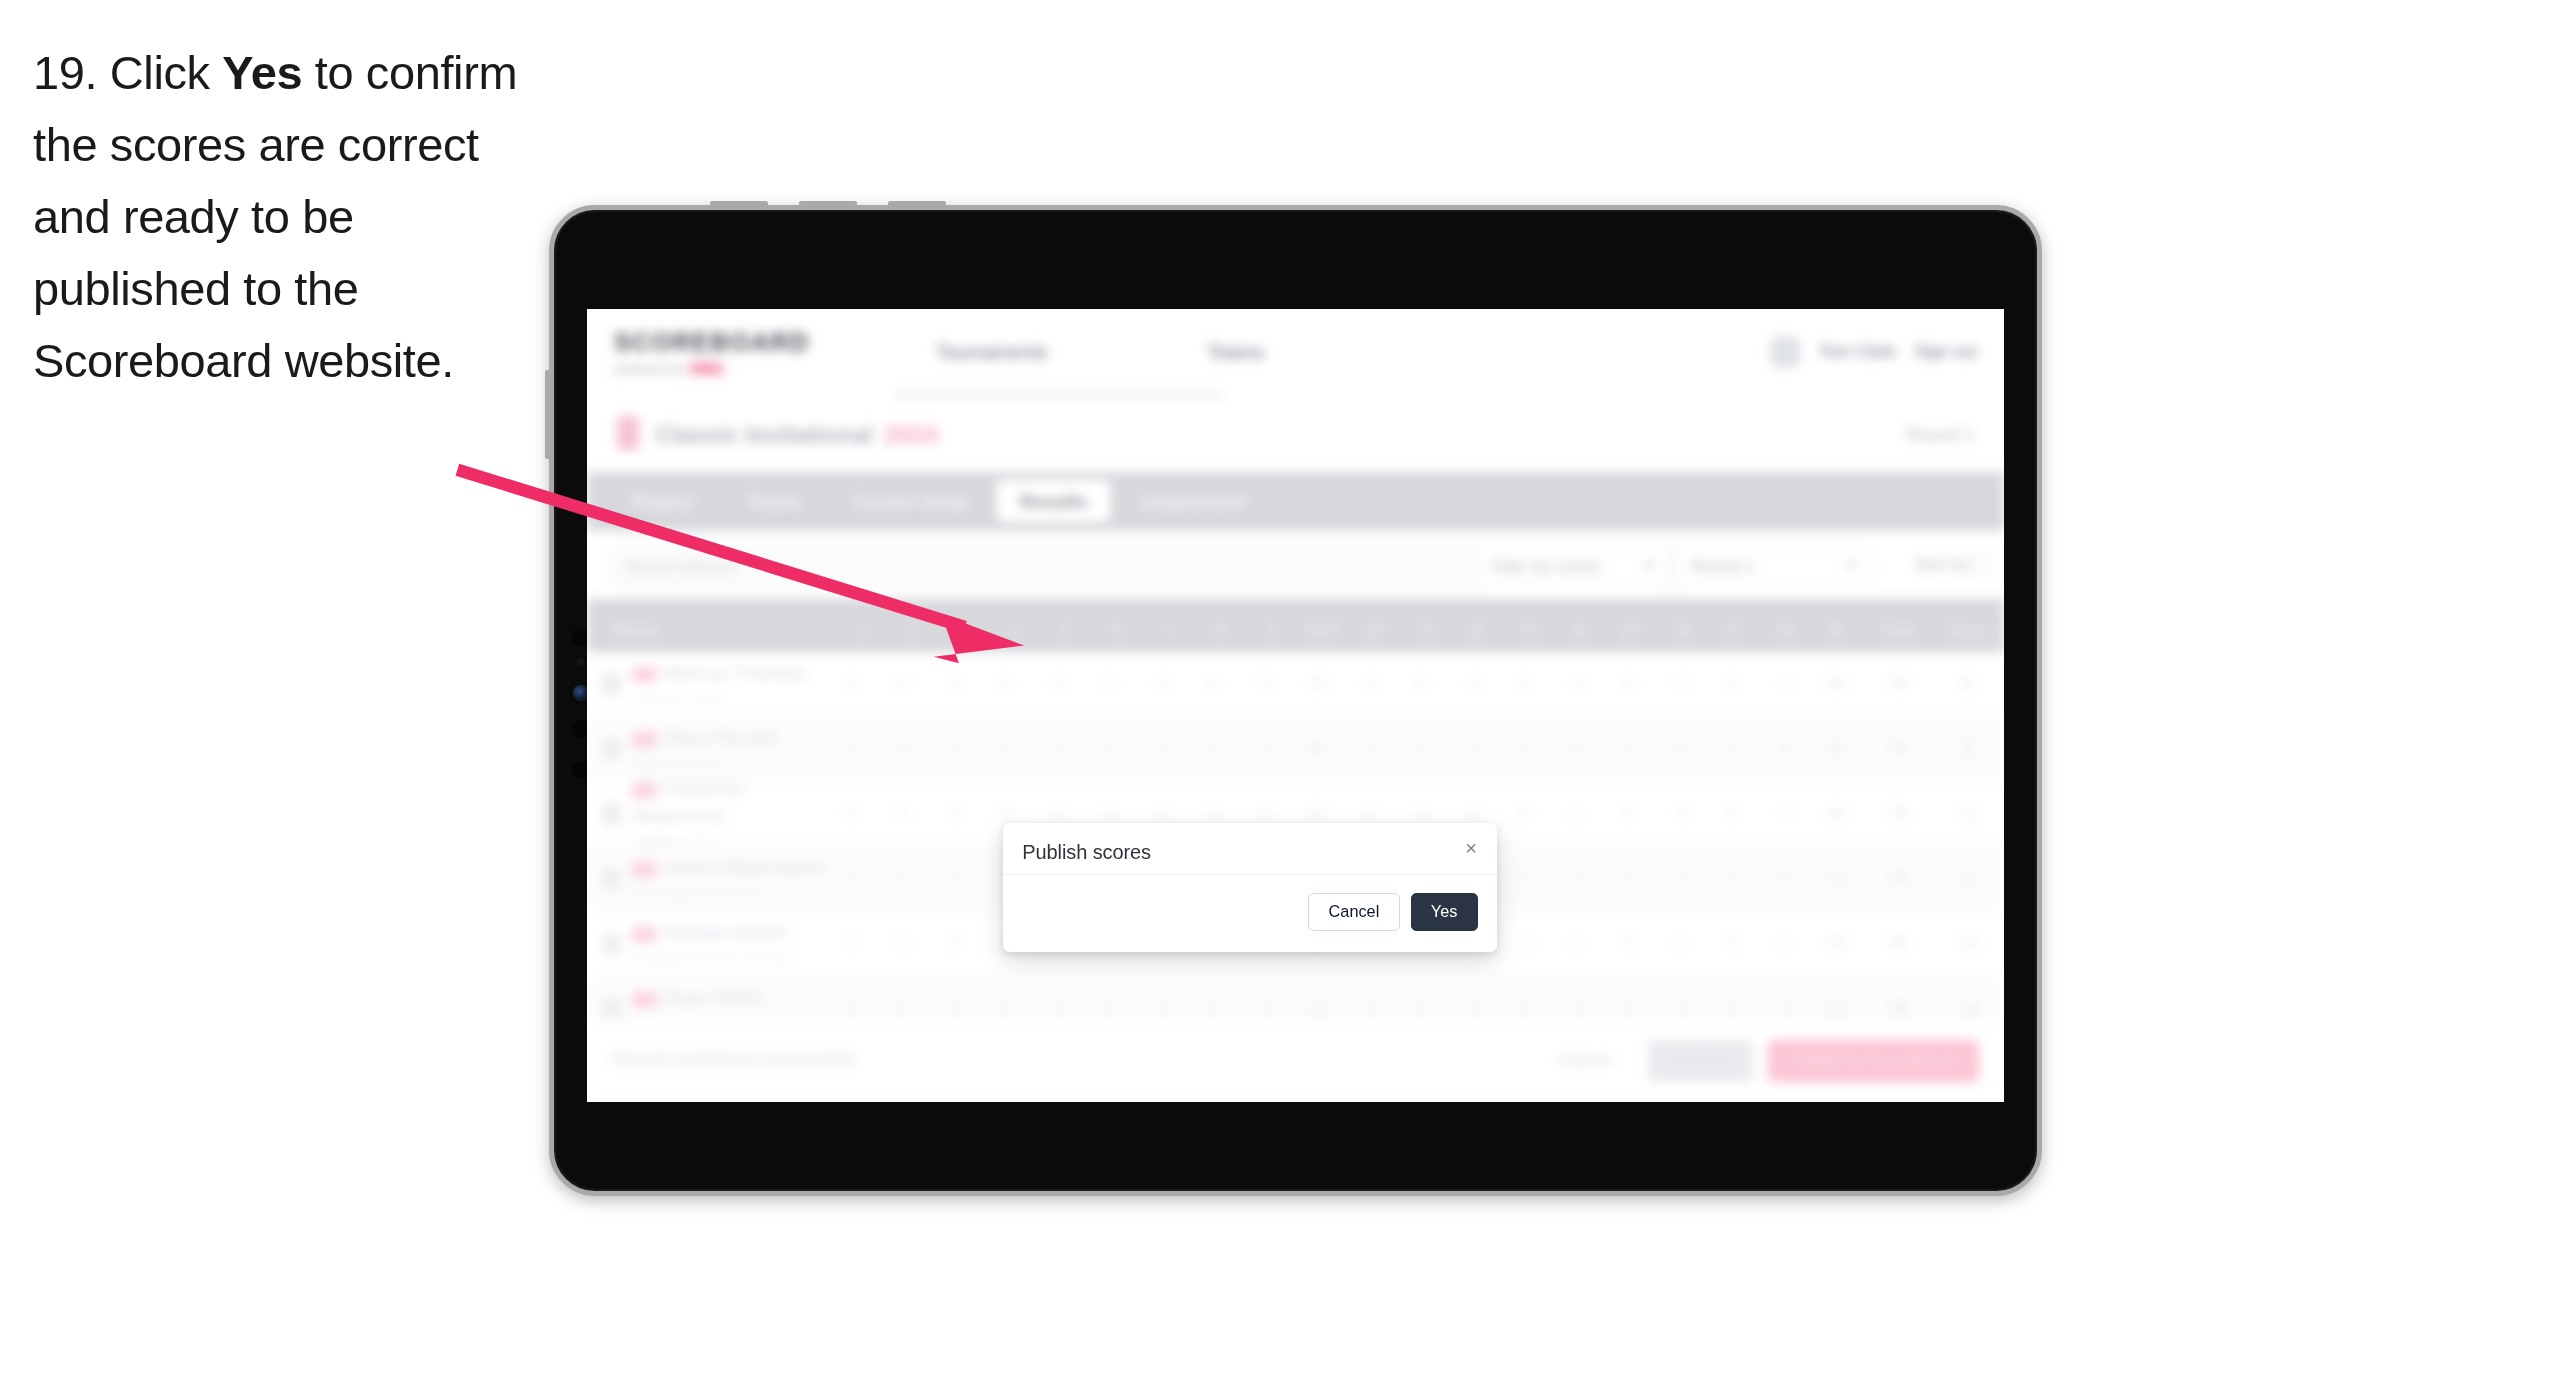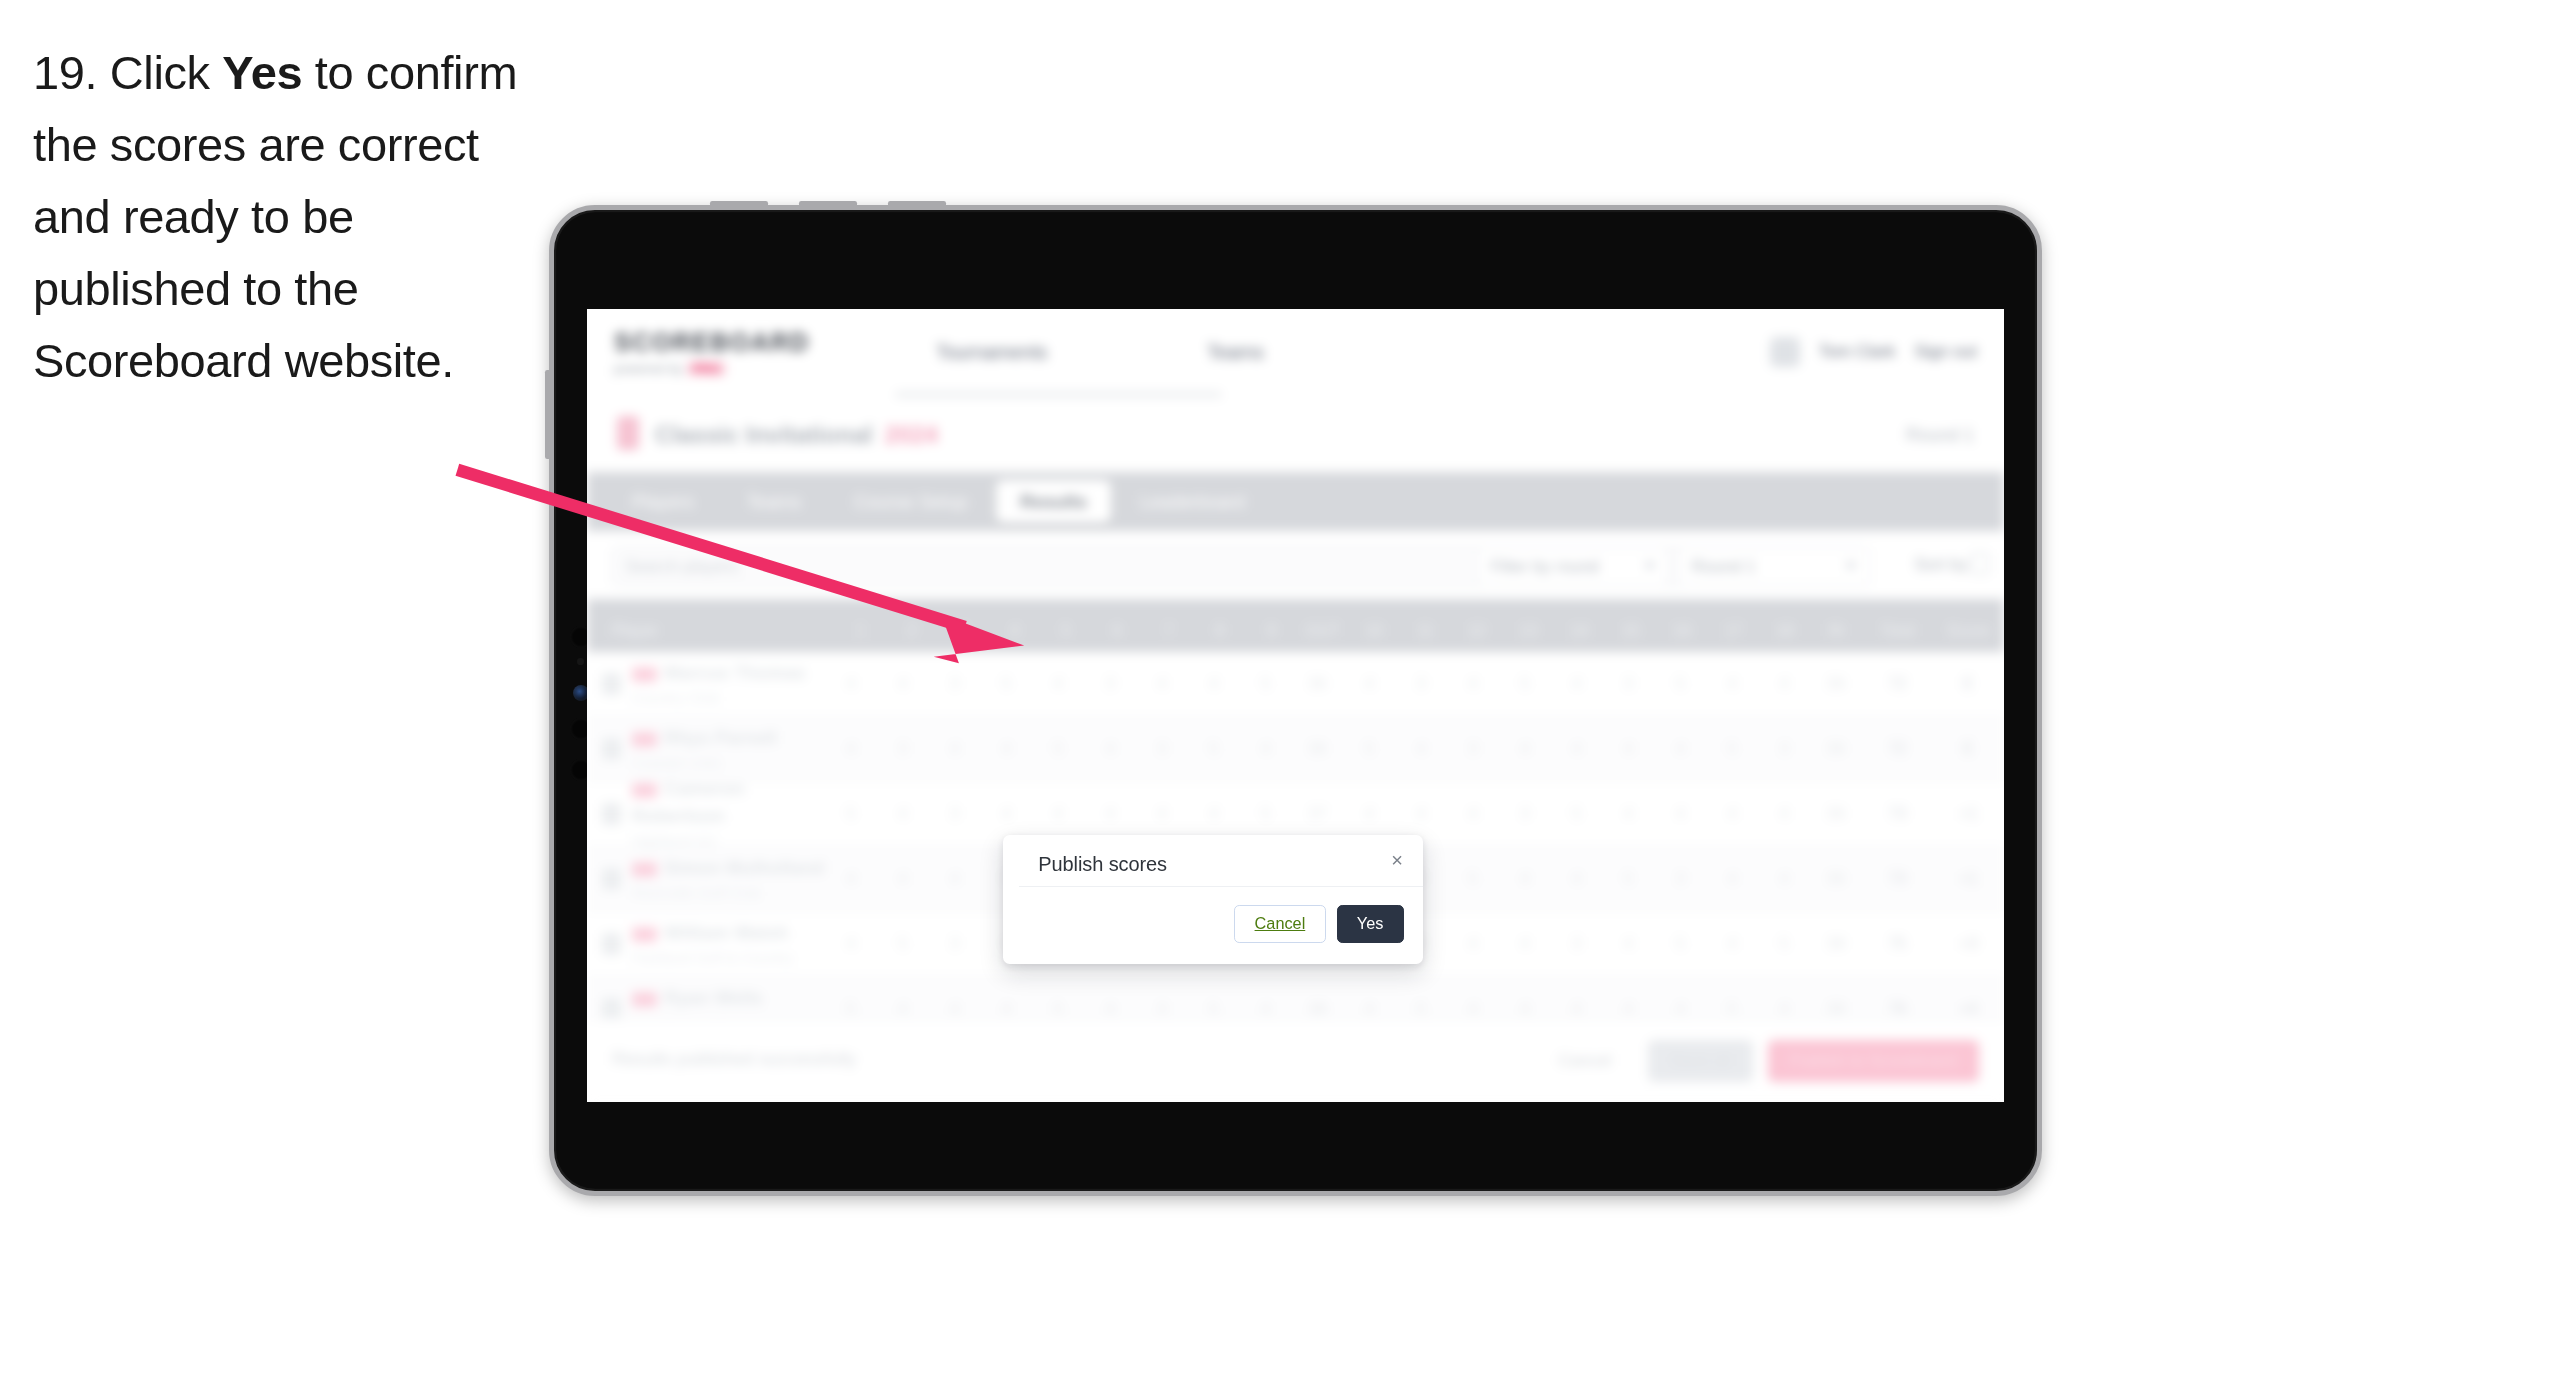--- a/index.html
+++ b/index.html
@@ -120,39 +120,38 @@
   #footer-note{position:absolute;left:25px;top:30px;font-size:18px;color:#d9dce0;}
   #footer-actions{position:absolute;right:25px;top:21px;display:flex;align-items:center;gap:15px;}
   .fbtn{height:42px;border-radius:6px;display:flex;align-items:center;justify-content:center;font-size:17px;padding:0 22px;}
   #fbtn-link{color:#d6d9dd;}
   #fbtn-grey{background:#e9ebee;color:#dfe2e6;}
   #fbtn-pink{background:#fbc5d4;color:#fbdfe7;}
 
   
   #modal-layer{position:absolute;inset:0;pointer-events:none;}
   #modal{
-    position:absolute;left:416px;top:526px;width:404px;
+    position:absolute;left:416px;top:514px;width:494px;
     background:#ffffff;border-radius:6.7px;
     box-shadow:0 9px 25px rgba(16,24,40,.16),0 2.2px 7.4px rgba(16,24,40,.10);
     pointer-events:auto;
-    padding-left:16px;
   }
   #modal-head{position:relative;padding:18px 19.3px 10.4px 19.3px;border-bottom:0.7px solid #eef0f3;}
   #modal-title{font-size:20px;color:#2f343b;letter-spacing:-0.1px;}
   #modal-close{
     position:absolute;right:13.4px;top:12px;width:25px;height:25px;
     display:flex;align-items:center;justify-content:center;
     color:#7b818a;font-size:20px;line-height:1;cursor:pointer;
     background:none;border:none;font-family:"Liberation Sans", sans-serif;
   }
   #modal-body{padding:19.3px 19.3px 4.5px 19.3px;}
   #modal-msg{font-size:16.3px;color:#6e747c;}
   #modal-actions{display:flex;justify-content:flex-end;gap:11px;padding:18px 19.3px 21px 19.3px;}
   .mbtn{font-size:16.3px;border-radius:5.2px;padding:9px 19.3px;cursor:pointer;font-family:"Liberation Sans", sans-serif;line-height:1.1;}
-  #btn-cancel{background:#ffffff;border:0.7px solid #ccd9ee;color:#4d7c0f;text-decoration:underline;}
+  #btn-cancel{background:#ffffff;border:0.7px solid #ccd9ee;color:#0f172a;}
   #btn-yes{background:#2b3444;border:0.7px solid #2b3444;color:#ffffff;}
 
   
   #arrow{position:absolute;left:0;top:0;width:2576px;height:1386px;pointer-events:none;}
 </style>
 </head>
 <body>
 
 <div id="instruction">
   <span>19.</span>

